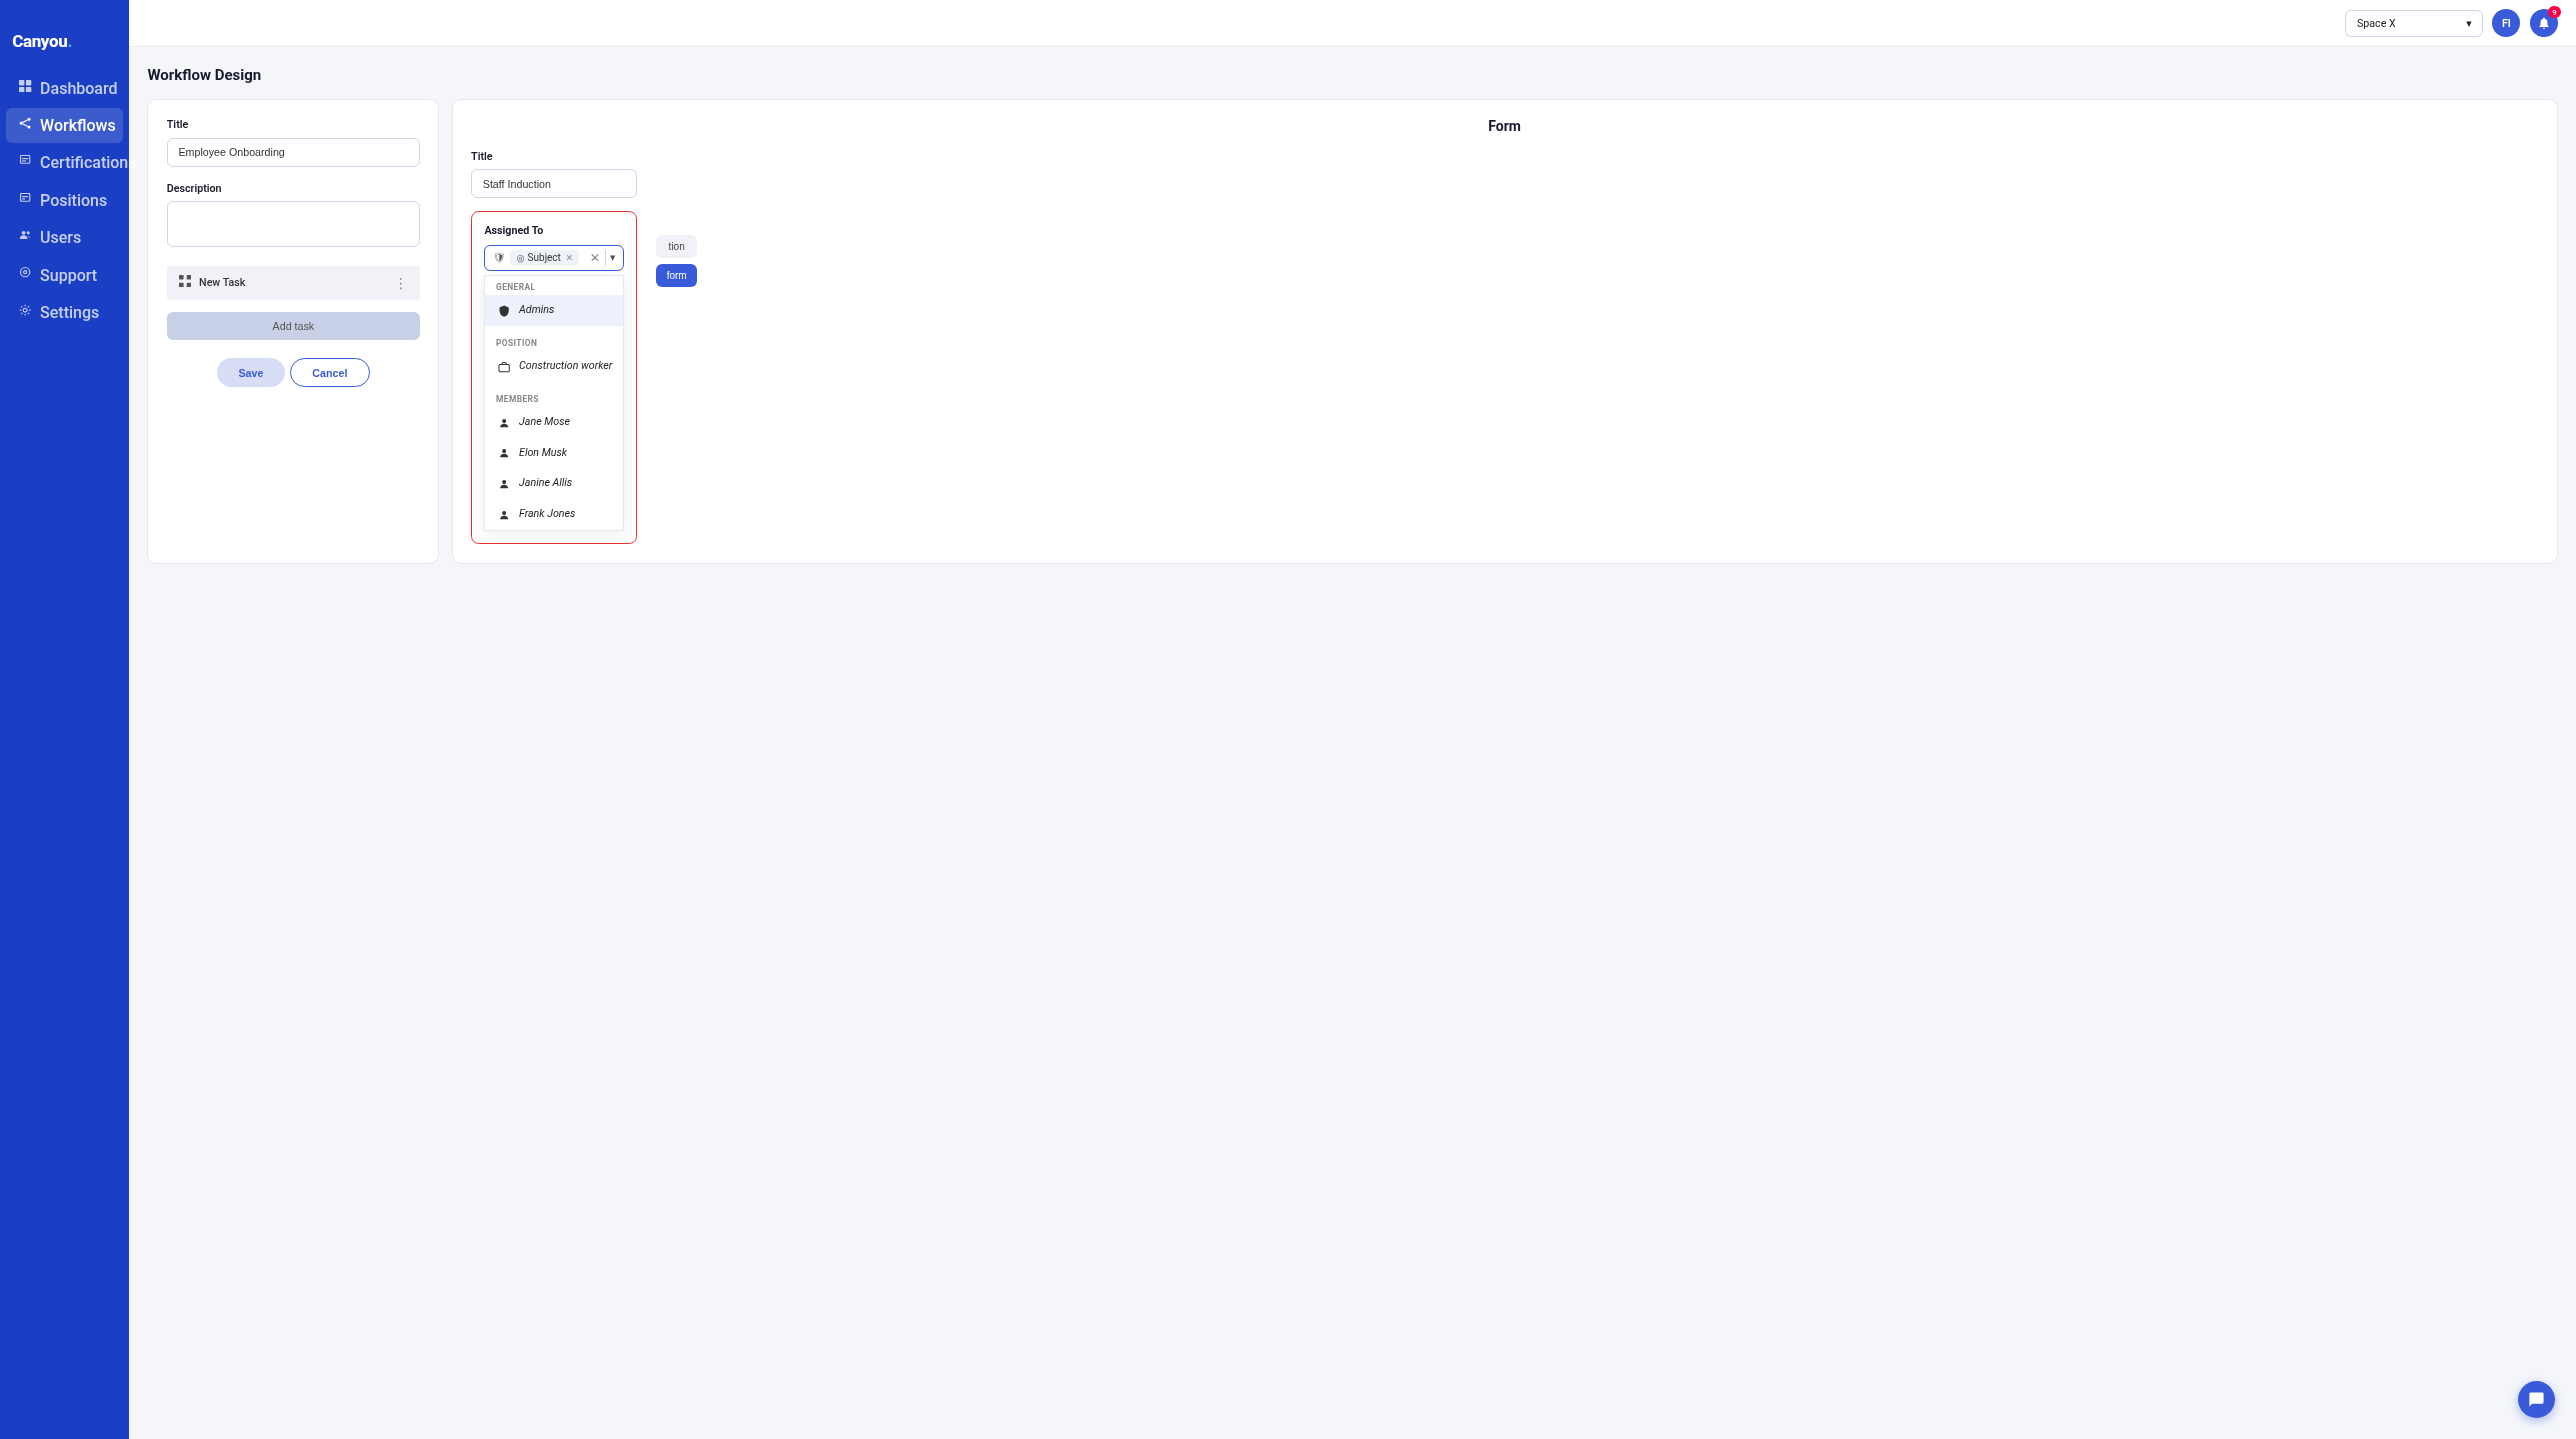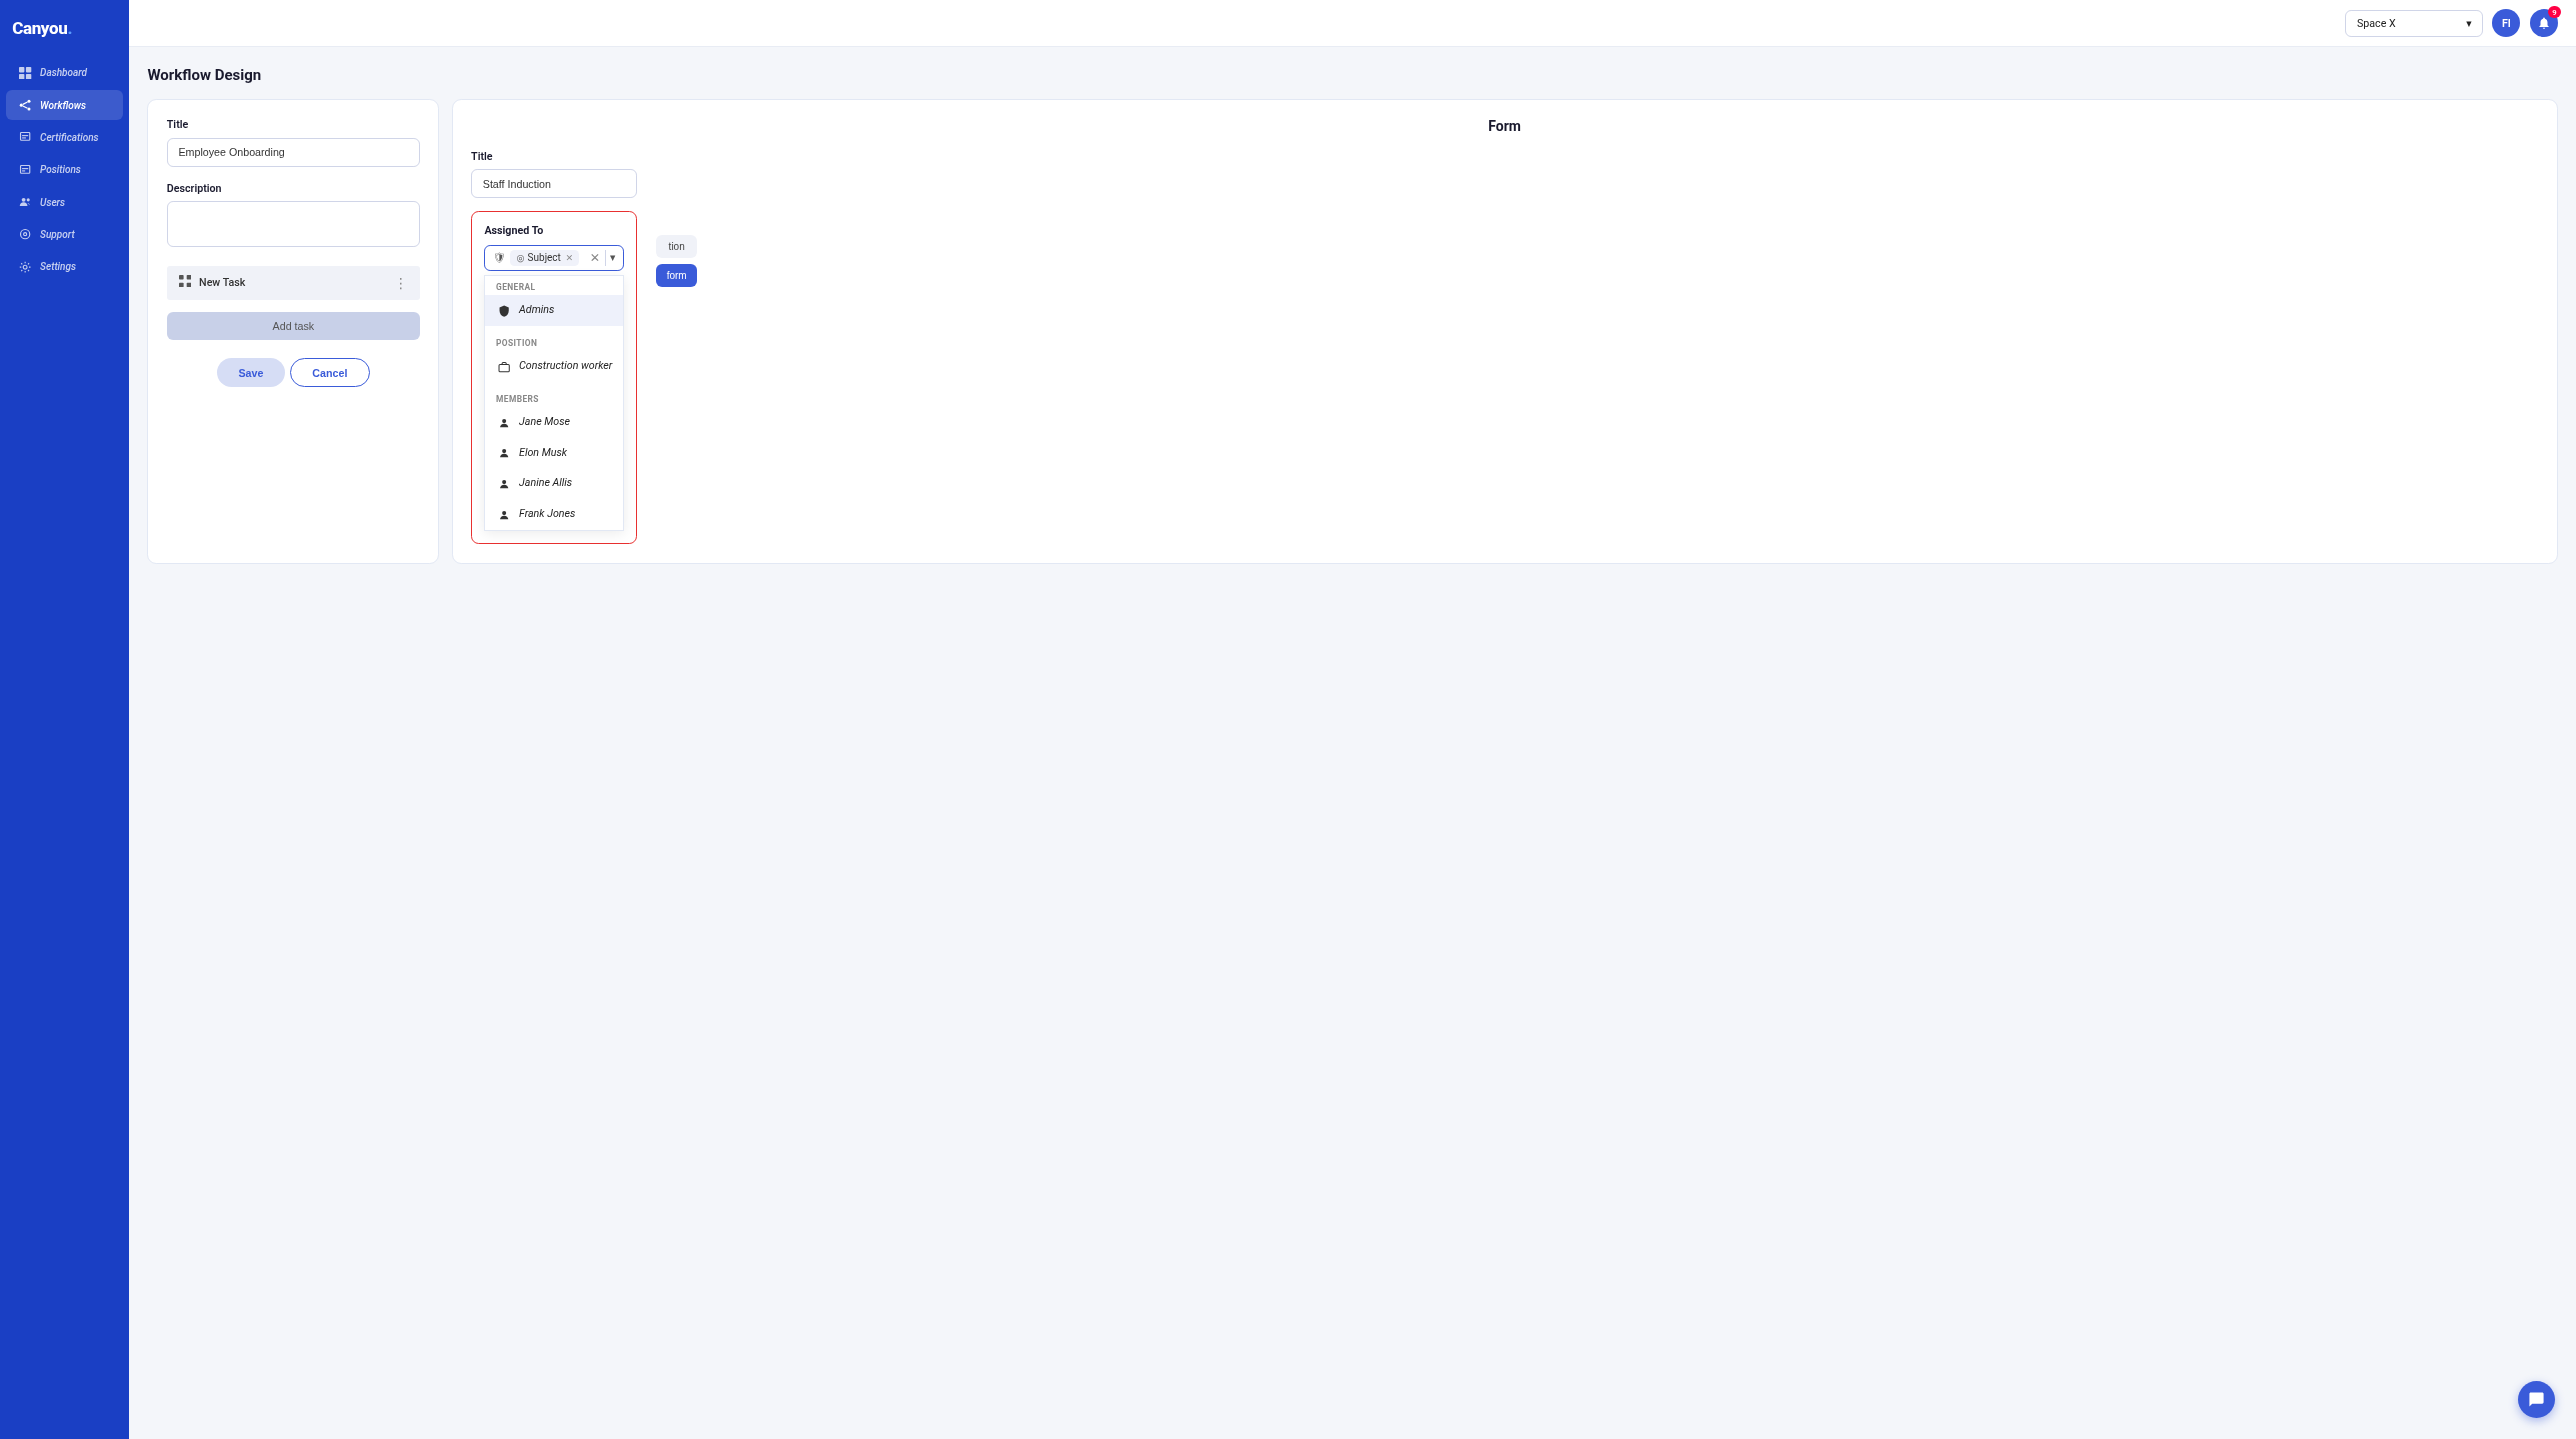--- a/index.html
+++ b/index.html
@@ -1,23 +1,23 @@
 <!DOCTYPE html>
 <html style="font-size:12.3px"><head>
   <meta charset="utf-8">
   <style>
     * { box-sizing: border-box; margin: 0; padding: 0; }
     body { font-family: -apple-system, BlinkMacSystemFont, 'Segoe UI', Roboto, sans-serif; background: #f4f6fa; display: flex; height: 100vh; overflow: hidden; }
 
     
-    .sidebar { width: 129px; background: #1a3fc4; display: flex; flex-direction: column; padding: 12px 0; flex-shrink: 0; }
+    .sidebar { width: 129px; background: #1a3fc4; display: flex; flex-direction: column; padding: 25px 0; flex-shrink: 0; }
     .sidebar-logo { padding: 6.1px 12.3px 18.4px; }
     .sidebar-logo span { color: #fff; font-size: 17px; font-weight: 800; letter-spacing: -0.4px; }
     .sidebar-logo span em { color: #5b9bff; font-style: normal; }
-    .sidebar-item { display: flex; align-items: center; gap: 7.7px; padding: 7.7px 12.3px; cursor: pointer; color: rgba(255,255,255,0.75); font-size: 10px; font-weight: 500; border-radius: 6.1px; margin: 1.5px 6.1px; font-style: italic; }
+    .sidebar-item { display: flex; gap: 7.7px; padding: 7.7px 12.3px; cursor: pointer; color: rgba(255,255,255,0.75); font-size: 16px; font-weight: 500; border-radius: 6.1px; margin: 1.5px 6.1px; }
     .sidebar-item.active { background: rgba(255,255,255,0.15); color: #fff; }
     .sidebar-icon { width: 14px; height: 14px; display: flex; align-items: center; justify-content: center; flex-shrink: 0; }
 
     
     .main-content { flex: 1; display: flex; flex-direction: column; overflow: hidden; }
     .header { background: #fff; padding: 9.2px 18.4px; display: flex; align-items: center; justify-content: flex-end; gap: 9.2px; border-bottom: 0.8px solid #e8ecf4; }
     .space-selector { display: flex; align-items: center; gap: 6.1px; border: 0.8px solid #d0d5e8; border-radius: 6.1px; padding: 6.1px 10.7px; background: #fff; cursor: pointer; font-size: 10.7px; color: #222; min-width: 138px; justify-content: space-between; }
     .header-avatar { width: 28px; height: 28px; border-radius: 50%; background: #3a5bd9; color: #fff; display: flex; align-items: center; justify-content: center; font-size: 10.7px; font-weight: 600; }
     .header-notif { width: 28px; height: 28px; border-radius: 50%; background: #3a5bd9; color: #fff; display: flex; align-items: center; justify-content: center; font-size: 10px; font-weight: 600; position: relative; cursor: pointer; }
     .notif-badge { position: absolute; top: -3.1px; right: -3.1px; background: #f04; color: #fff; border-radius: 50%; width: 12.3px; height: 12.3px; font-size: 7.7px; display: flex; align-items: center; justify-content: center; }

